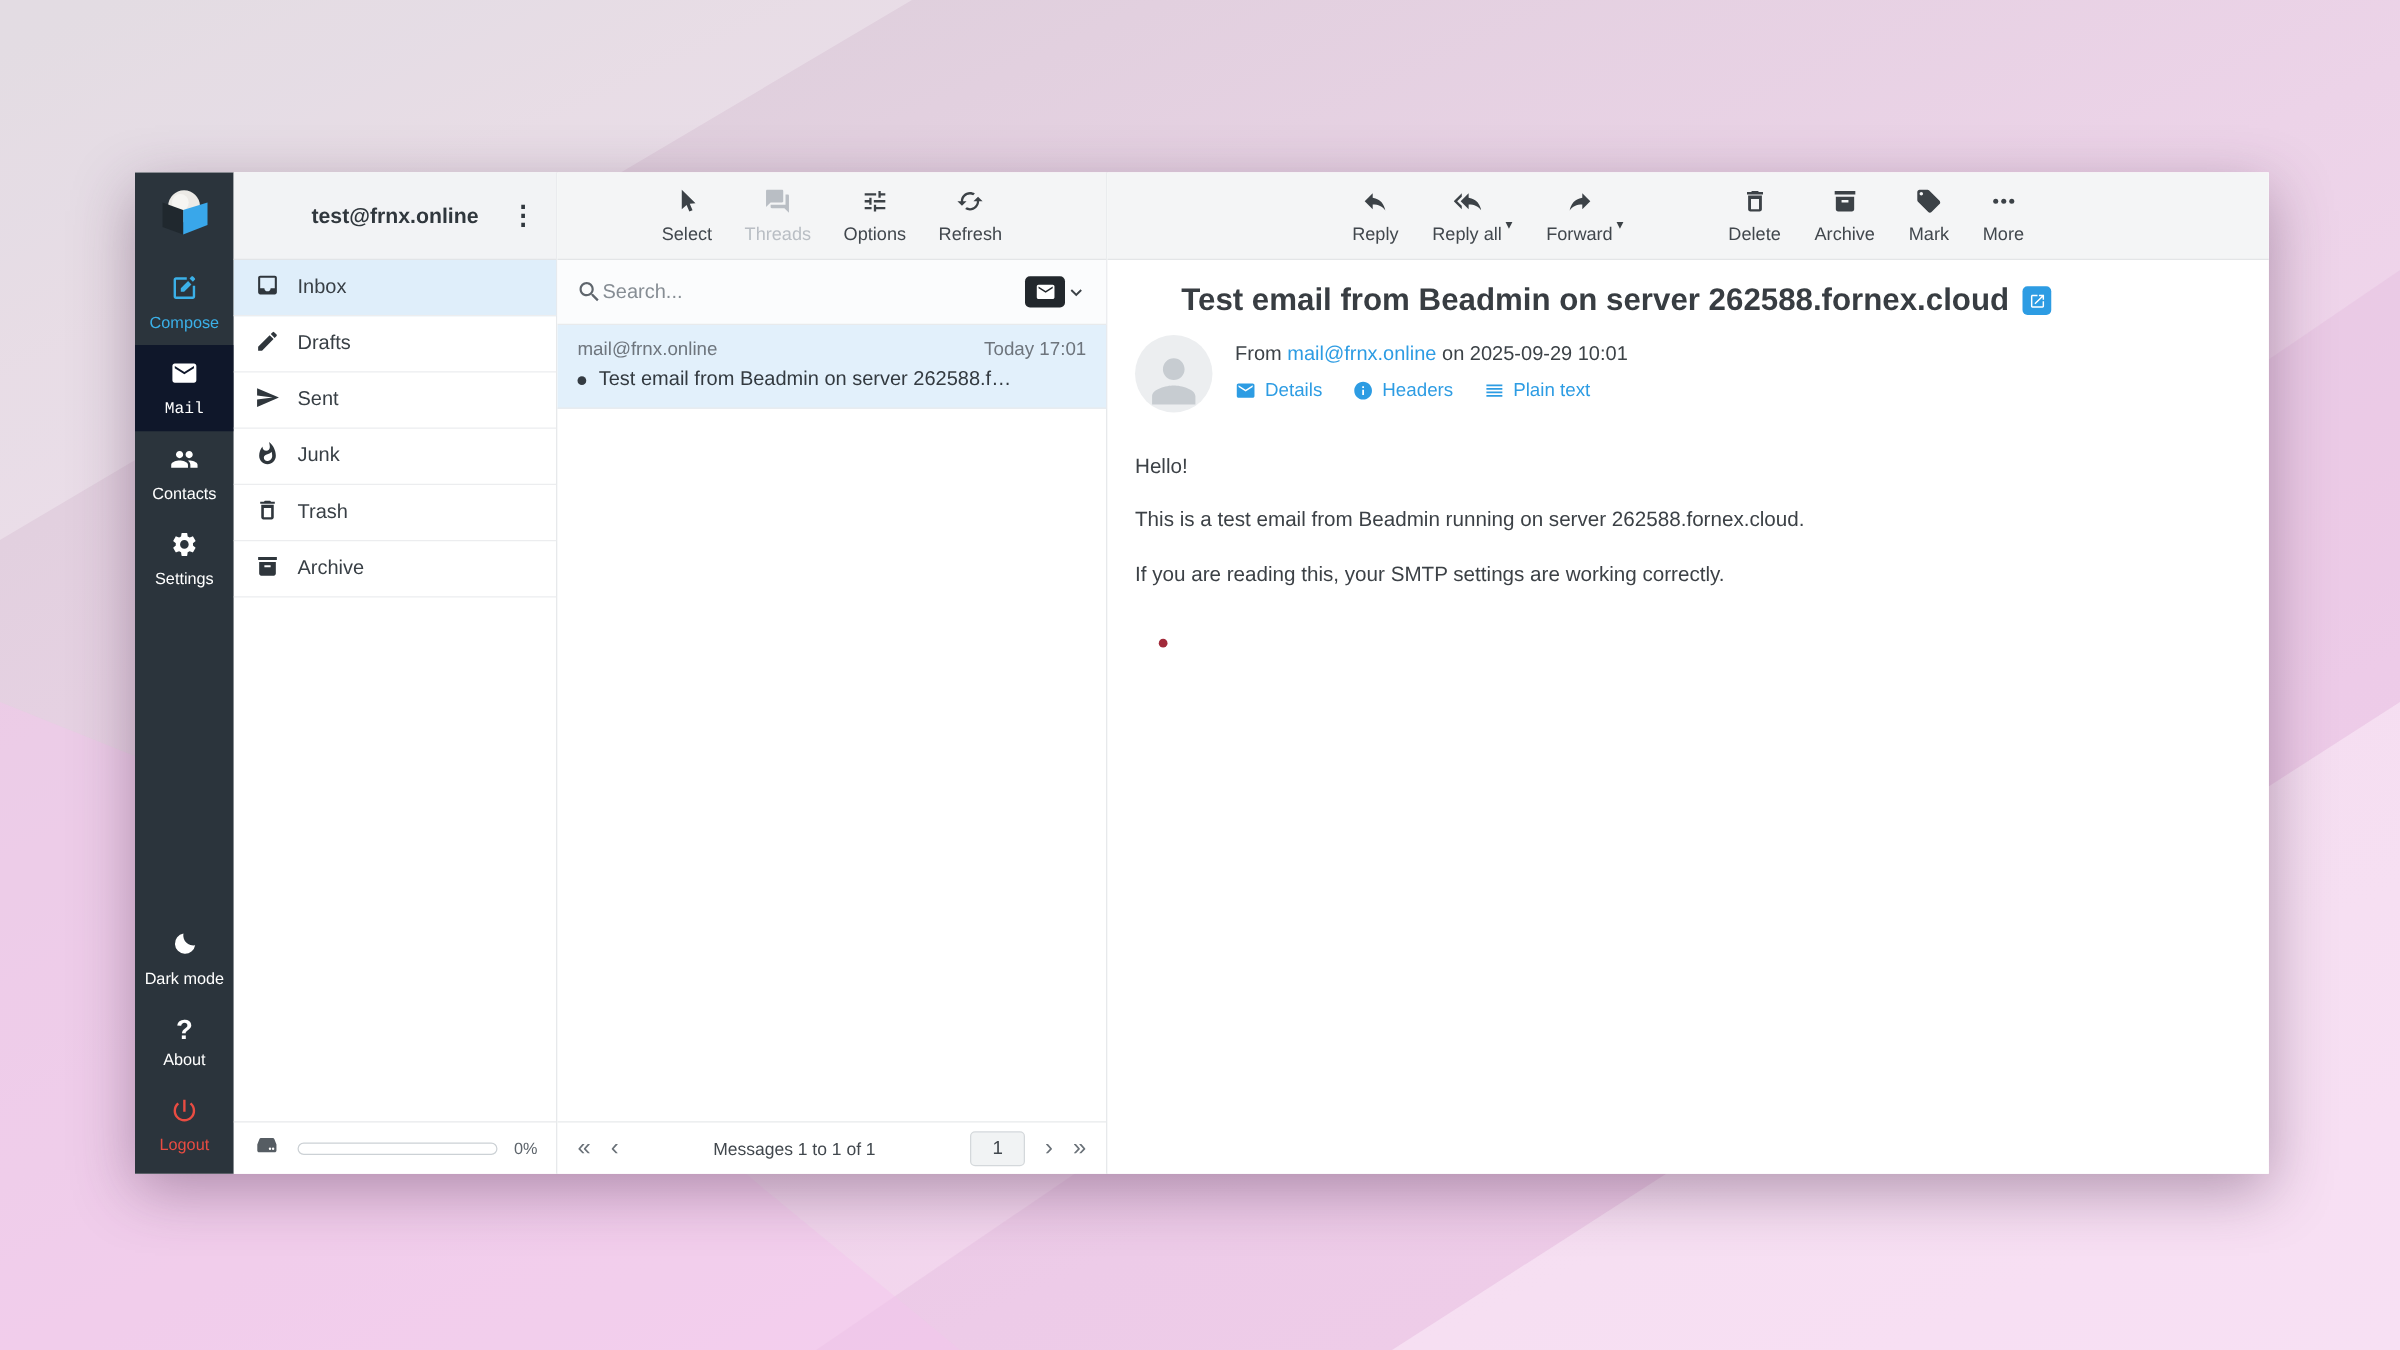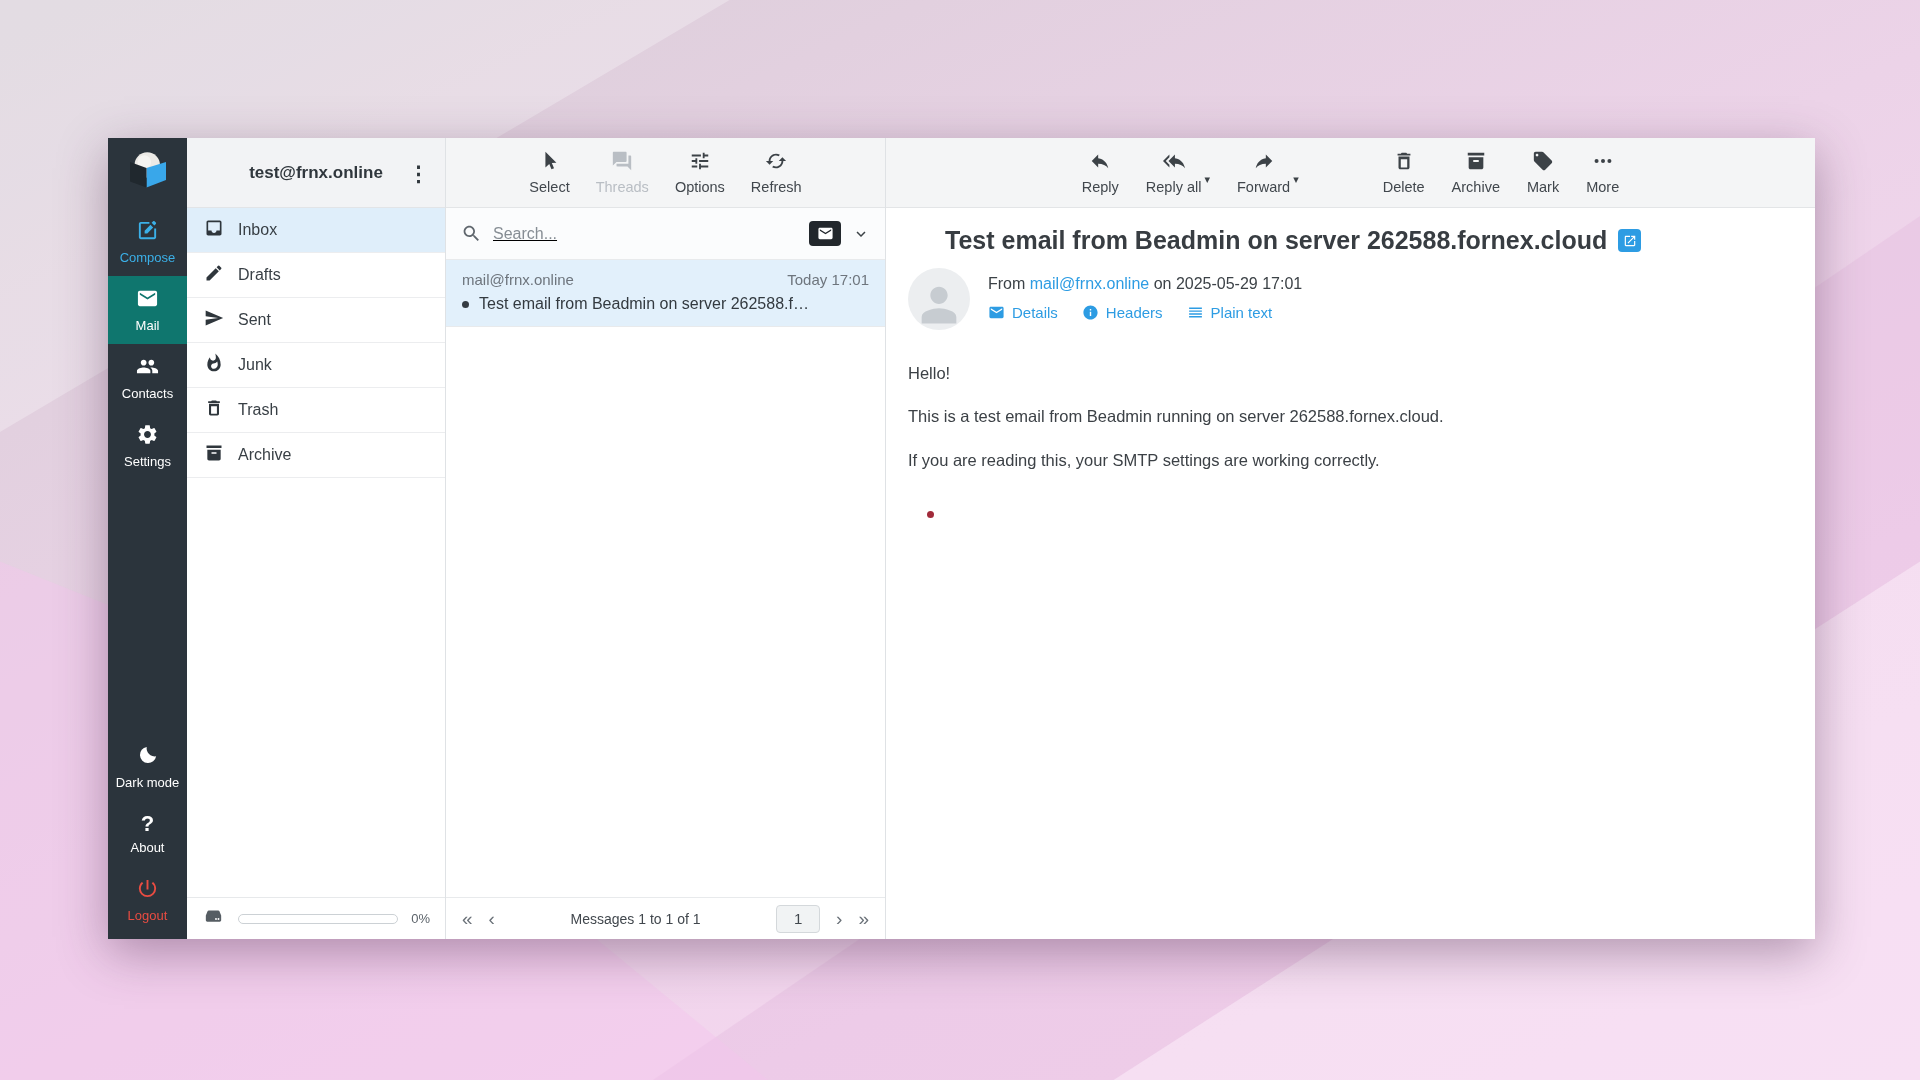--- a/index.html
+++ b/index.html
@@ -15,21 +15,21 @@
   .window { position:absolute; left:108px; top:138px; width:1707px; height:801px; display:flex;
     background:#fff; box-shadow:0 14px 46px rgba(82,48,82,.42); }
 
   
   .sidebar { width:79px; background:#2b343c; color:#fff; display:flex; flex-direction:column; flex-shrink:0; }
   .logo-block { height:70px; display:flex; align-items:center; justify-content:center; }
   .side-item { display:flex; flex-direction:column; align-items:center; justify-content:center;
     gap:5px; padding:11px 0; font-size:13px; cursor:pointer; }
   .side-item svg { width:23px; height:23px; }
   .side-item.compose { color:#3bb0e8; }
-  .side-item.active { background:#0f766e; }
+  .side-item.active { background:#0f172a;font-family:Liberation Mono, monospace; }
   .side-spacer { flex:1; }
   .side-item.logout { color:#e94c42; padding-bottom:16px; }
   .qmark { font-size:22px; font-weight:bold; line-height:23px; }
 
   
   .folders { width:259px; border-right:1px solid #dfe2e5; display:flex; flex-direction:column; flex-shrink:0; background:#fff; }
   .folders-header { height:70px; background:#f2f3f5; border-bottom:1px solid #e2e4e7; position:relative;
     display:flex; align-items:center; justify-content:center; font-weight:bold; font-size:17px; color:#30373d; }
   .kebab { position:absolute; right:16px; top:50%; transform:translateY(-50%); font-size:21px; color:#30373d;
     cursor:pointer; line-height:1; }
@@ -47,22 +47,22 @@
   
   .listcol { width:440px; border-right:1px solid #dfe2e5; display:flex; flex-direction:column; flex-shrink:0; background:#fff; }
   .toolbar { height:70px; background:#f4f5f6; border-bottom:1px solid #e3e5e7;
     display:flex; align-items:center; justify-content:center; gap:26px; flex-shrink:0; }
   .tbtn { display:flex; flex-direction:column; align-items:center; gap:4px; font-size:14.5px; color:#41474d; cursor:pointer; }
   .tbtn svg { width:22px; height:22px; fill:#3c4247; }
   .tbtn.disabled { color:#b9bec4; cursor:default; }
   .tbtn.disabled svg { fill:#b9bec4; }
   .tbtn-group { display:flex; align-items:center; gap:3px; cursor:pointer; }
   .caret { font-size:11px; color:#3c4247; margin-top:14px; }
-  .search-row { height:52px; display:flex; align-items:center; gap:11px; padding:0 15px;
-    background:#fbfcfd; border-bottom:1px solid #e8eaec; flex-shrink:0;text-decoration:underline; }
+  .search-row { height:52px; display:flex; align-items:center; padding:0 15px;
+    background:#fbfcfd; border-bottom:1px solid #e8eaec; flex-shrink:0; }
   .search-row svg.mag { width:21px; height:21px; fill:#5f666d; }
   .search-input { flex:1; border:none; outline:none; background:transparent; font-size:16px; color:#3c4247;
     font-family:"Liberation Sans",sans-serif; }
   .search-input::placeholder { color:#868d94; }
   .scope-chip { width:32px; height:25px; background:#22272c; border-radius:4px; display:flex;
     align-items:center; justify-content:center; cursor:pointer; flex-shrink:0; }
   .scope-chip svg { width:17px; height:17px; fill:#fff; }
   .search-row .chev { width:18px; height:18px; fill:#3c4247; cursor:pointer; }
   .message-row { background:#e2f0fb; padding:11px 16px 13px; border-bottom:1px solid #e8eaec; cursor:pointer; }
   .msg-line1 { display:flex; justify-content:space-between; font-size:15px; color:#6e757d; margin-bottom:7px; }
@@ -376,21 +376,21 @@
         <div class="header-row">
           <div class="avatar">
             <svg viewBox="0 0 24 24">
                 <path d="M12 12c2.2 0 4-1.8 4-4s-1.8-4-4-4-4 1.8-4 4 1.8 4 4 4zm0 2c-2.7 0-8 1.3-8 4v3h16v-3c0-2.7-5.3-4-8-4z"></path>
               </svg>
           </div>
           <div>
             <div class="from-line">
               <span>From</span>
               <a>mail@frnx.online</a>
-              <span>on 2025-05-29 17:01</span>
+              <span>on 2025-09-29 10:01</span>
             </div>
             <div class="action-links">
               <span class="alink">
                 <svg viewBox="0 0 24 24">
                     <path d="M20 4H4c-1.1 0-2 .9-2 2v12c0 1.1.9 2 2 2h16c1.1 0 2-.9 2-2V6c0-1.1-.9-2-2-2zm0 4l-8 5-8-5V6l8 5 8-5v2z"></path>
                   </svg>
                 <span>Details</span>
               </span>
               <span class="alink">
                 <svg class="info-chip" viewBox="0 0 24 24">

